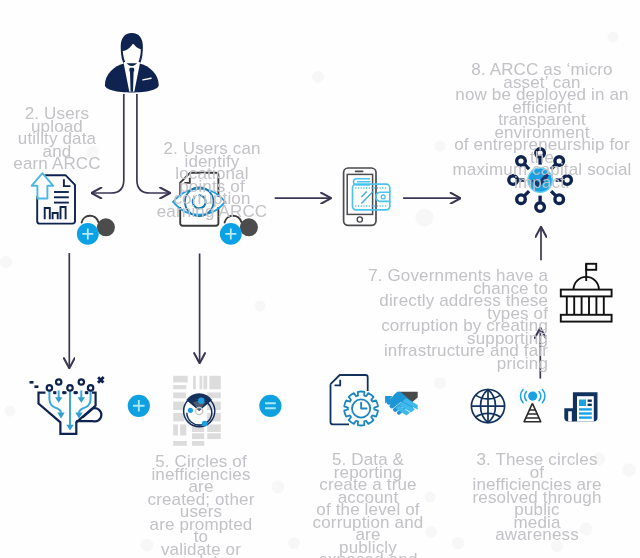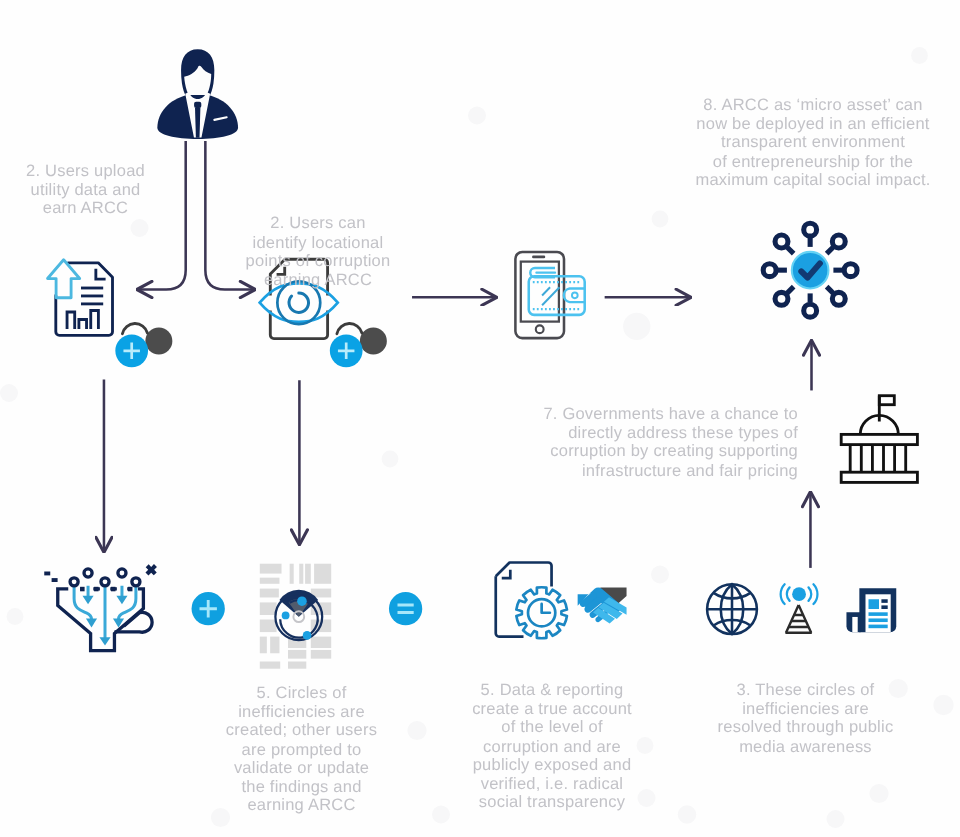--- a/index.html
+++ b/index.html
@@ -1,19 +1,19 @@
 <!DOCTYPE html>
 <html><head>
 <meta charset="utf-8">
 <style>
 html,body{margin:0;padding:0;}
 body{width:640px;height:558px;background:#fefefe;font-family:"Liberation Sans",sans-serif;overflow:hidden;}
 #stage{position:relative;width:640px;height:558px;background:#fefefe;}
 #art{position:absolute;left:0;top:0;}
-.cap{position:absolute;color:#c2c2c7;font-size:11px;line-height:12.5px;text-align:center;white-space:pre-line;letter-spacing:0.15px;}
+.cap{position:absolute;color:#c2c2c7;font-size:17px;line-height:12.5px;text-align:center;white-space:pre-line;letter-spacing:0.15px;}
 .cap-r{text-align:right;}
 </style>
 </head>
 <body>
 
 <div id="stage">
   <svg id="art" width="640" height="558" viewBox="0 0 640 558">
     <defs>
       <marker id="ah" viewBox="0 0 10 10" refX="9.2" refY="5" markerWidth="7.2" markerHeight="7.2" orient="auto-start-reverse">
         <path d="M1.2 0.6 L9.4 5 L1.2 9.4" fill="none" stroke="#3c3654" stroke-width="1.7" stroke-linecap="round" stroke-linejoin="round"></path>
@@ -316,21 +316,21 @@
 create a true account
 of the level of
 corruption and are
 publicly exposed and
 verified, i.e. radical
 social transparency</div>
   <div class="cap" style="left:472px;top:454px;width:130px;">3. These circles of
 inefficiencies are
 resolved through public
 media awareness</div>
-  <div class="cap cap-r" style="left:352px;top:270px;width:180px;">7. Governments have a chance to
+  <div class="cap cap-r" style="left:368px;top:270px;width:180px;">7. Governments have a chance to
 directly address these types of
 corruption by creating supporting
 infrastructure and fair pricing</div>
   <div class="cap" style="left:452px;top:64px;width:180px;">8. ARCC as ‘micro asset’ can
 now be deployed in an efficient
 transparent environment
 of entrepreneurship for the
 maximum capital social impact.</div>
 </div>
 

